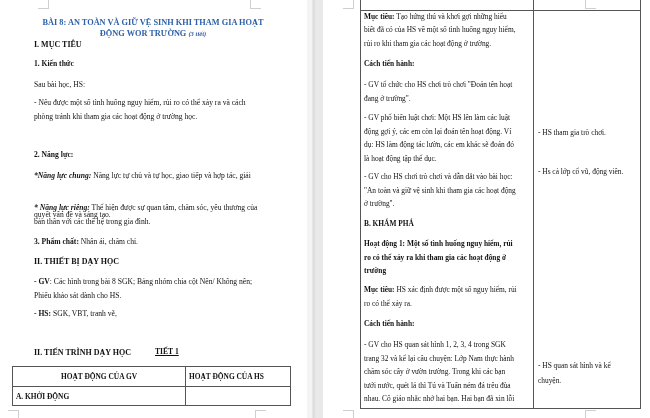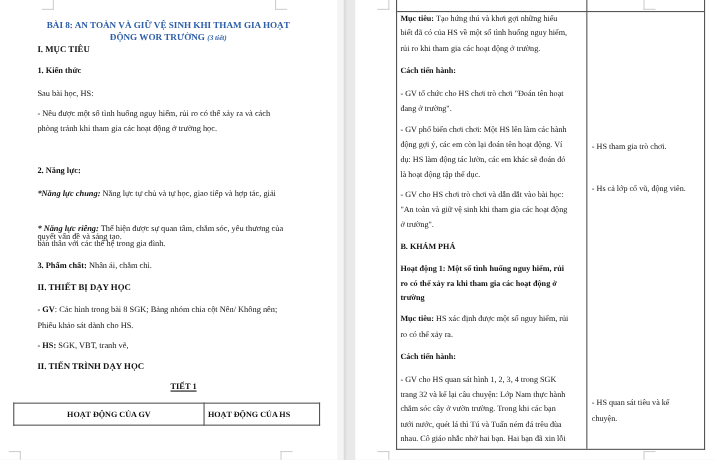--- a/index.html
+++ b/index.html
@@ -55,28 +55,32 @@
   <div class="abs t b" style="left:14px;top:150px;">2. Năng lực:</div>
   <div class="abs t" style="left:14px;top:171px;"><b><i>*Năng lực chung:</i></b><span> Năng lực tự chủ và tự học, giao tiếp và hợp tác, giải</span></div>
   <div class="abs t" style="left:14px;top:185px;margin-top:25px;">quyết vấn đề và sáng tạo.</div>
   <div class="abs t" style="left:14px;top:217px;">bản thân với các thế hệ trong gia đình.</div>
   <div class="abs t" style="left:14px;top:203px;"><b><i>* Năng lực riêng:</i></b><span> Thể hiện được sự quan tâm, chăm sóc, yêu thương của</span></div>
   <div class="abs t" style="left:14px;top:237px;"><b>3. Phẩm chất:</b><span> Nhân ái, chăm chỉ.</span></div>
   <div class="abs t b" style="left:14px;top:257px;font-size:8px;">II. THIẾT BỊ DẠY HỌC</div>
   <div class="abs t" style="left:14px;top:277px;"><b>- GV</b><span>: Các hình trong bài 8 SGK; Bảng nhóm chia cột Nên/ Không nên;</span></div>
   <div class="abs t" style="left:14px;top:291px;">Phiếu khảo sát dành cho HS.</div>
   <div class="abs t" style="left:14px;top:309px;"><b>- HS:</b><span> SGK, VBT, tranh vẽ,</span></div>
-  <div class="abs t b" style="left:14px;top:328px;font-size:8px;">II. TIẾN TRÌNH DẠY HỌC</div>
+  <div class="abs t b" style="left:14px;top:348px;font-size:8px;">II. TIẾN TRÌNH DẠY HỌC</div>
   <div class="abs t b u" style="left:135px;top:347px;">TIẾT 1</div>
 
   <table class="grid" style="left:12px;top:366px;width:279px;">
     <tbody>
         <tr style="height:20px;">
       <td style="width:166px;text-align:center;">HOẠT ĐỘNG CỦA GV</td>
       <td>HOẠT ĐỘNG CỦA HS</td>
+    </tr>
+    <tr style="height:19px;">
+      <td>A. KHỞI ĐỘNG</td>
+      <td></td>
     </tr>
   </tbody>
     </table>
 
   <div class="crop" style="left:8px;top:410px;border-width:1px 1px 0 0;"></div>
   <div class="crop" style="left:255px;top:410px;border-width:1px 0 0 1px;"></div>
 </div>
 
 <div class="gutter"></div>
 
@@ -88,21 +92,21 @@
     <div class="topline"></div>
     <div class="divider"></div>
 
     <div>
       <div class="cell-text" style="left:3px;top:10px;"><b>Mục tiêu:</b><span> Tạo hứng thú và khơi gợi những hiểu</span></div>
       <div class="cell-text" style="left:3px;top:23px;">biết đã có của HS về một số tình huống nguy hiểm,</div>
       <div class="cell-text" style="left:3px;top:37px;">rủi ro khi tham gia các hoạt động ở trường.</div>
       <div class="cell-text b" style="left:3px;top:57px;">Cách tiến hành:</div>
       <div class="cell-text" style="left:3px;top:78px;">- GV tổ chức cho HS chơi trò chơi "Đoán tên hoạt</div>
       <div class="cell-text" style="left:3px;top:92px;">đang ở trường".</div>
-      <div class="cell-text" style="left:3px;top:111px;">- GV phổ biến chơi chơi: Một HS lên làm các hành</div>
+      <div class="cell-text" style="left:3px;top:111px;">- GV phổ biến luật chơi: Một HS lên làm các luật</div>
       <div class="cell-text" style="left:3px;top:125px;">động gợi ý, các em còn lại đoán tên hoạt động. Ví</div>
       <div class="cell-text" style="left:3px;top:138px;">dụ: HS làm động tác lườn, các em khác sẽ đoán đó</div>
       <div class="cell-text" style="left:3px;top:152px;">là hoạt động tập thể dục.</div>
       <div class="cell-text" style="left:3px;top:170px;">- GV cho HS chơi trò chơi và dẫn dắt vào bài học:</div>
       <div class="cell-text" style="left:3px;top:184px;">"An toàn và giữ vệ sinh khi tham gia các hoạt động</div>
       <div class="cell-text" style="left:3px;top:197px;">ở trường".</div>
       <div class="cell-text b" style="left:3px;top:217px;">B. KHÁM PHÁ</div>
       <div class="cell-text b" style="left:3px;top:237px;">Hoạt động 1: Một số tình huống nguy hiểm, rủi</div>
       <div class="cell-text b" style="left:3px;top:251px;">ro có thể xảy ra khi tham gia các hoạt động ở</div>
       <div class="cell-text b" style="left:3px;top:264px;">trường</div>
@@ -112,20 +116,20 @@
       <div class="cell-text" style="left:3px;top:338px;">- GV cho HS quan sát hình 1, 2, 3, 4 trong SGK</div>
       <div class="cell-text" style="left:3px;top:352px;">trang 32 và kể lại câu chuyện: Lớp Nam thực hành</div>
       <div class="cell-text" style="left:3px;top:365px;">chăm sóc cây ở vườn trường. Trong khi các bạn</div>
       <div class="cell-text" style="left:3px;top:379px;">tưới nước, quét lá thì Tú và Tuấn ném đá trêu đùa</div>
       <div class="cell-text" style="left:3px;top:392px;">nhau. Cô giáo nhắc nhở hai bạn. Hai bạn đã xin lỗi</div>
     </div>
 
     <div>
       <div class="cell-text" style="left:177px;top:126px;">- HS tham gia trò chơi.</div>
       <div class="cell-text" style="left:177px;top:165px;">- Hs cả lớp cổ vũ, động viên.</div>
-      <div class="cell-text" style="left:177px;top:359px;">- HS quan sát tiêu và kể</div>
+      <div class="cell-text" style="left:177px;top:359px;">- HS quan sát hình và kể</div>
       <div class="cell-text" style="left:177px;top:374px;">chuyện.</div>
     </div>
   </div>
 
   <div class="crop" style="left:20px;top:410px;border-width:1px 1px 0 0;"></div>
   <div class="crop" style="left:262px;top:410px;border-width:1px 0 0 1px;"></div>
 </div>
 
 </body></html>

